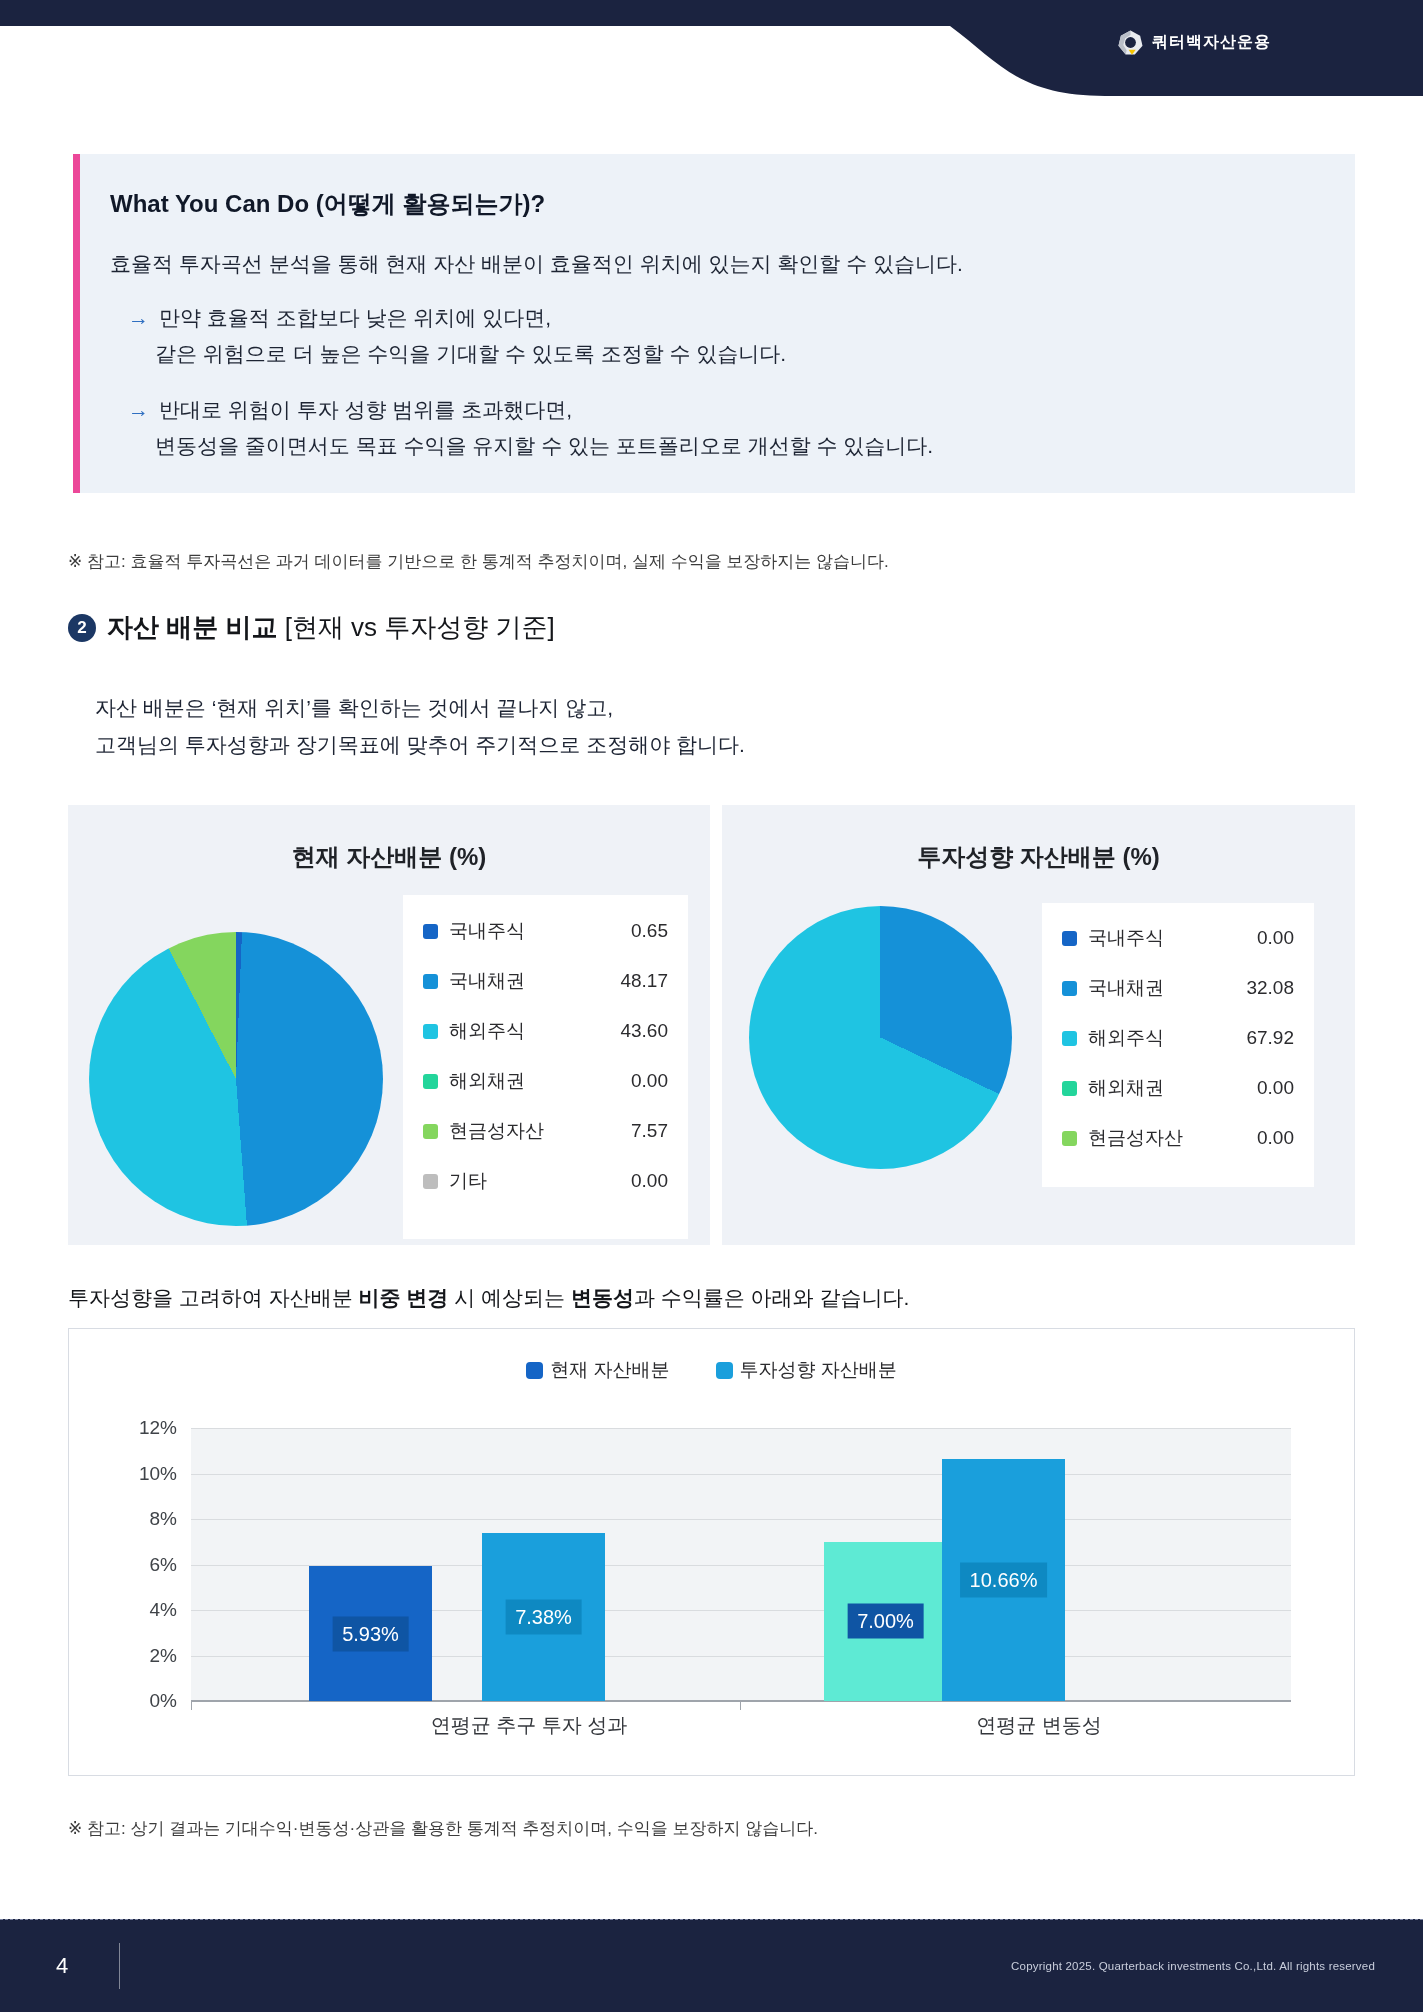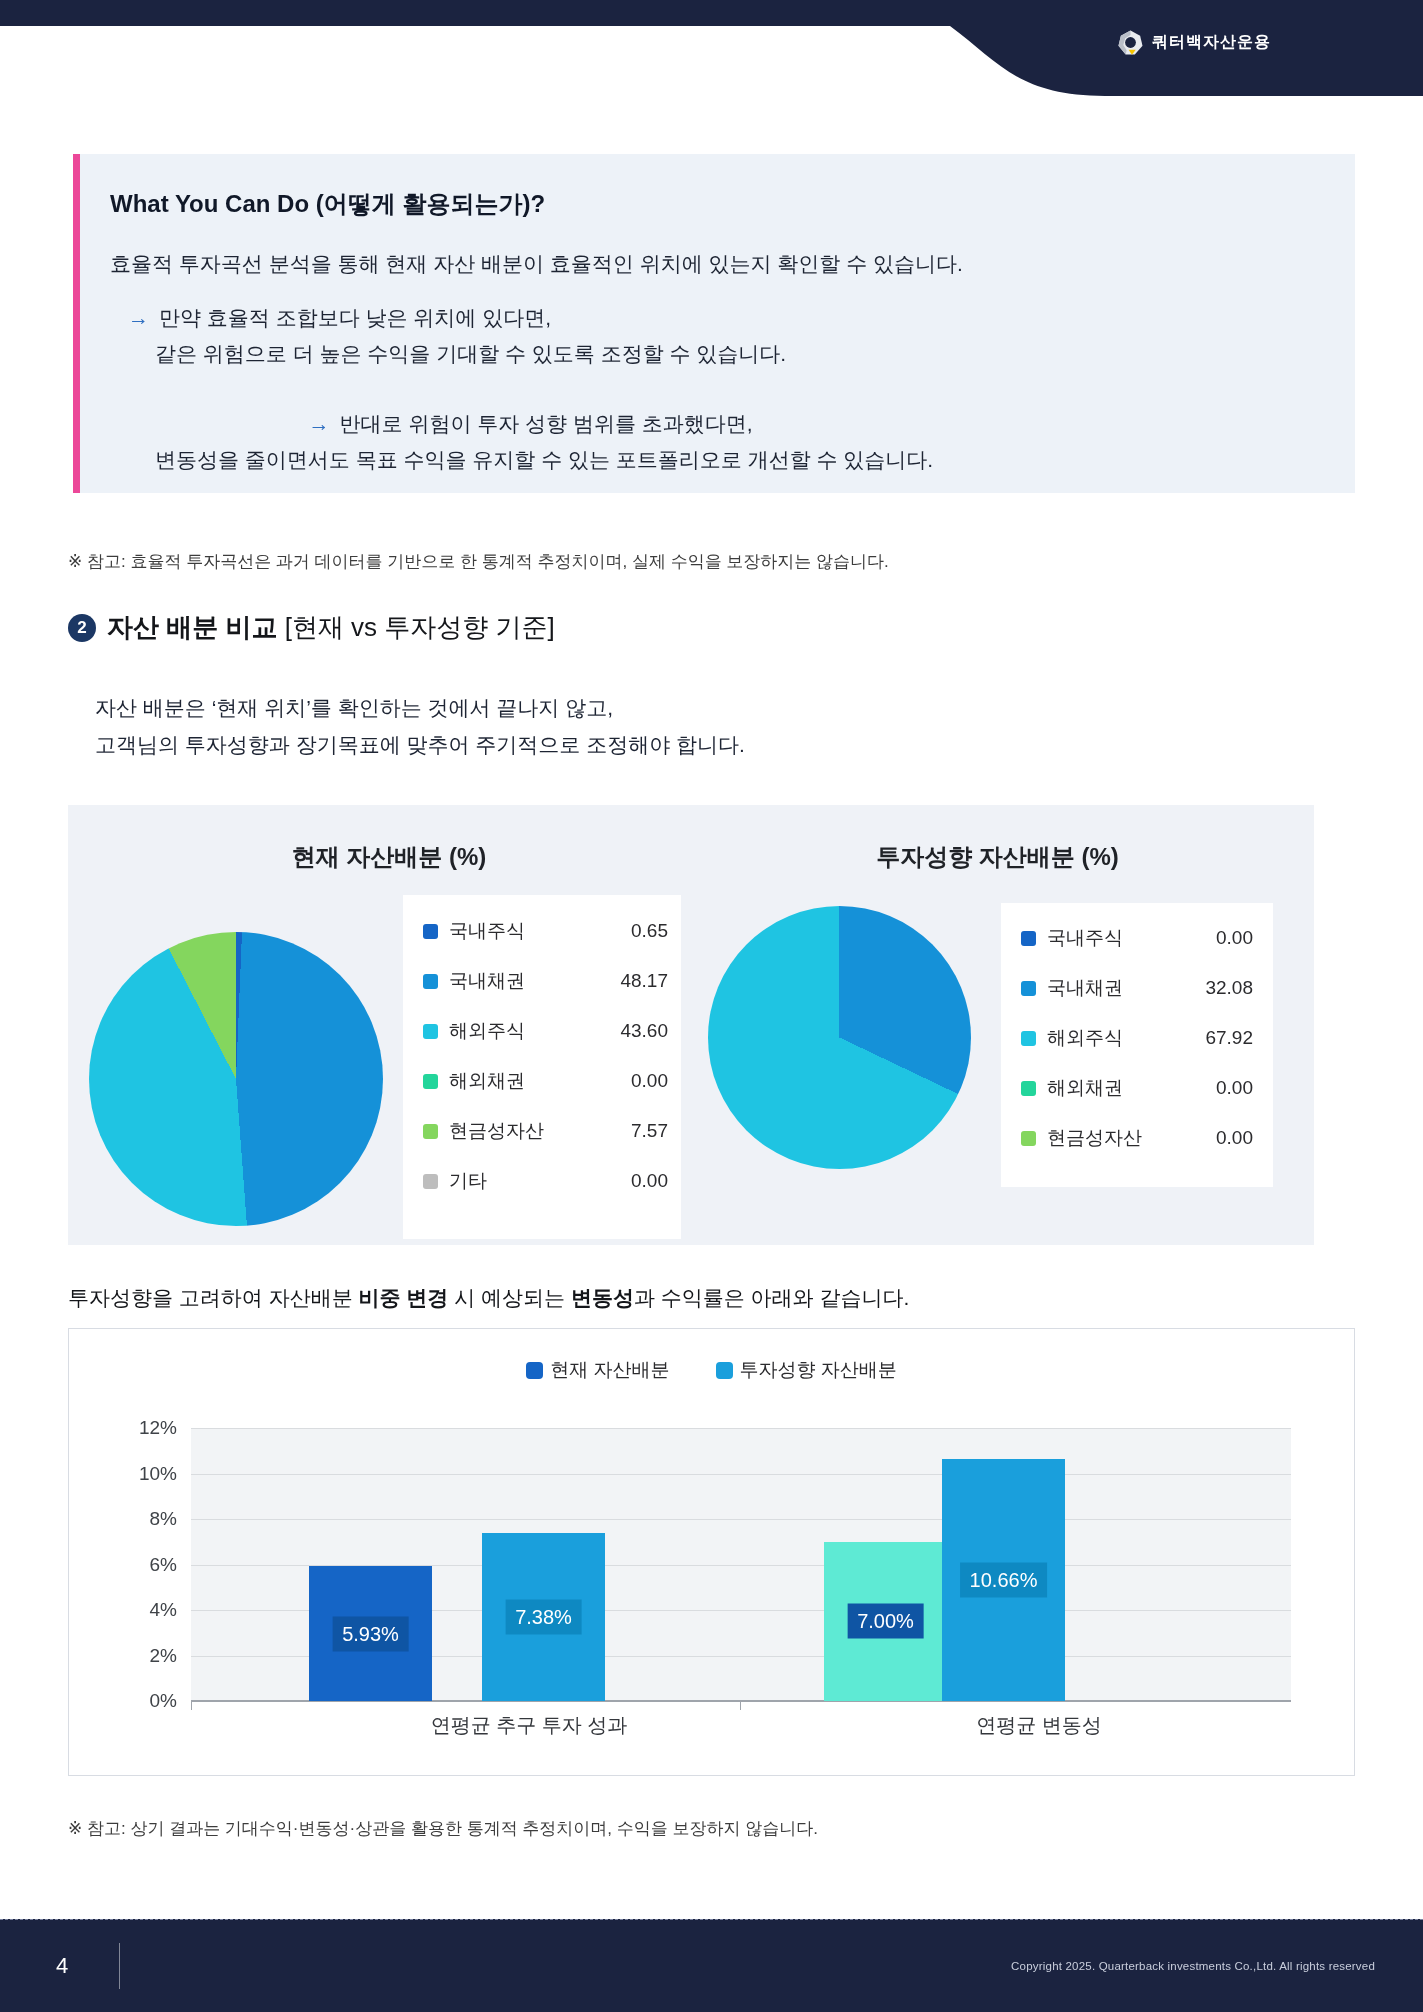--- a/index.html
+++ b/index.html
@@ -11,41 +11,41 @@
   .logo{position:absolute;top:30px;right:152px;display:flex;align-items:center;gap:9px;}
   .logo-text{color:#ffffff;font-size:16px;font-weight:bold;letter-spacing:1px;}
 
   
   .info-box{position:absolute;left:73px;top:154px;width:1282px;height:339px;
             background:#edf2f8;border-left:7px solid #ec4899;box-sizing:border-box;}
   .info-title{position:absolute;left:30px;top:34px;font-size:24px;font-weight:bold;color:#101828;}
   .info-intro{position:absolute;left:30px;top:96px;font-size:21px;color:#1d2433;}
   .bullet{position:absolute;left:48px;font-size:21px;color:#1d2433;line-height:36px;}
   .bullet-1{top:146px;}
-  .bullet-2{top:252px;text-align:center;}
+  .bullet-2{top:238px;}
   .arrow{color:#2f6fc1;margin-right:10px;font-weight:bold;}
   .bullet-l2{margin-left:27px;}
 
   
   .note{position:absolute;left:68px;font-size:17px;color:#3c3c3c;}
   .note-top{top:533px;}
   .note-bottom{top:1800px;}
 
   
   .section-heading{position:absolute;left:68px;top:610px;display:flex;align-items:center;}
   .badge{width:28px;height:28px;border-radius:50%;background:#1b3764;color:#fff;
          font-size:17px;font-weight:bold;display:flex;align-items:center;justify-content:center;}
   .section-title{margin-left:11px;font-size:26px;color:#14161a;}
   .section-title .b{font-weight:bold;}
   .section-para{position:absolute;left:95px;top:668px;font-size:21px;line-height:37px;color:#1d2433;}
 
   
   .panel{position:absolute;top:805px;height:440px;background:#eff2f7;}
   .panel-left{left:68px;width:642px;}
-  .panel-right{left:681px;width:633px;}
+  .panel-right{left:722px;width:633px;}
   .panel-title{position:absolute;top:36px;left:0;width:100%;text-align:center;
                font-size:24px;font-weight:bold;color:#1f2227;}
   .pie{position:absolute;border-radius:50%;}
   .pie-0{left:21px;top:127px;width:294px;height:294px;}
   .pie-1{left:27px;top:101px;width:263px;height:263px;}
   .legend-card{position:absolute;background:#ffffff;}
   .legend-card-0{left:335px;top:90px;width:285px;height:322px;padding:11px 0;}
   .legend-card-1{left:320px;top:98px;width:272px;height:264px;padding:10px 0;}
   .legend-row{display:flex;align-items:center;height:50px;padding:0 20px;}
   .swatch{width:15px;height:15px;border-radius:3px;flex:none;}

